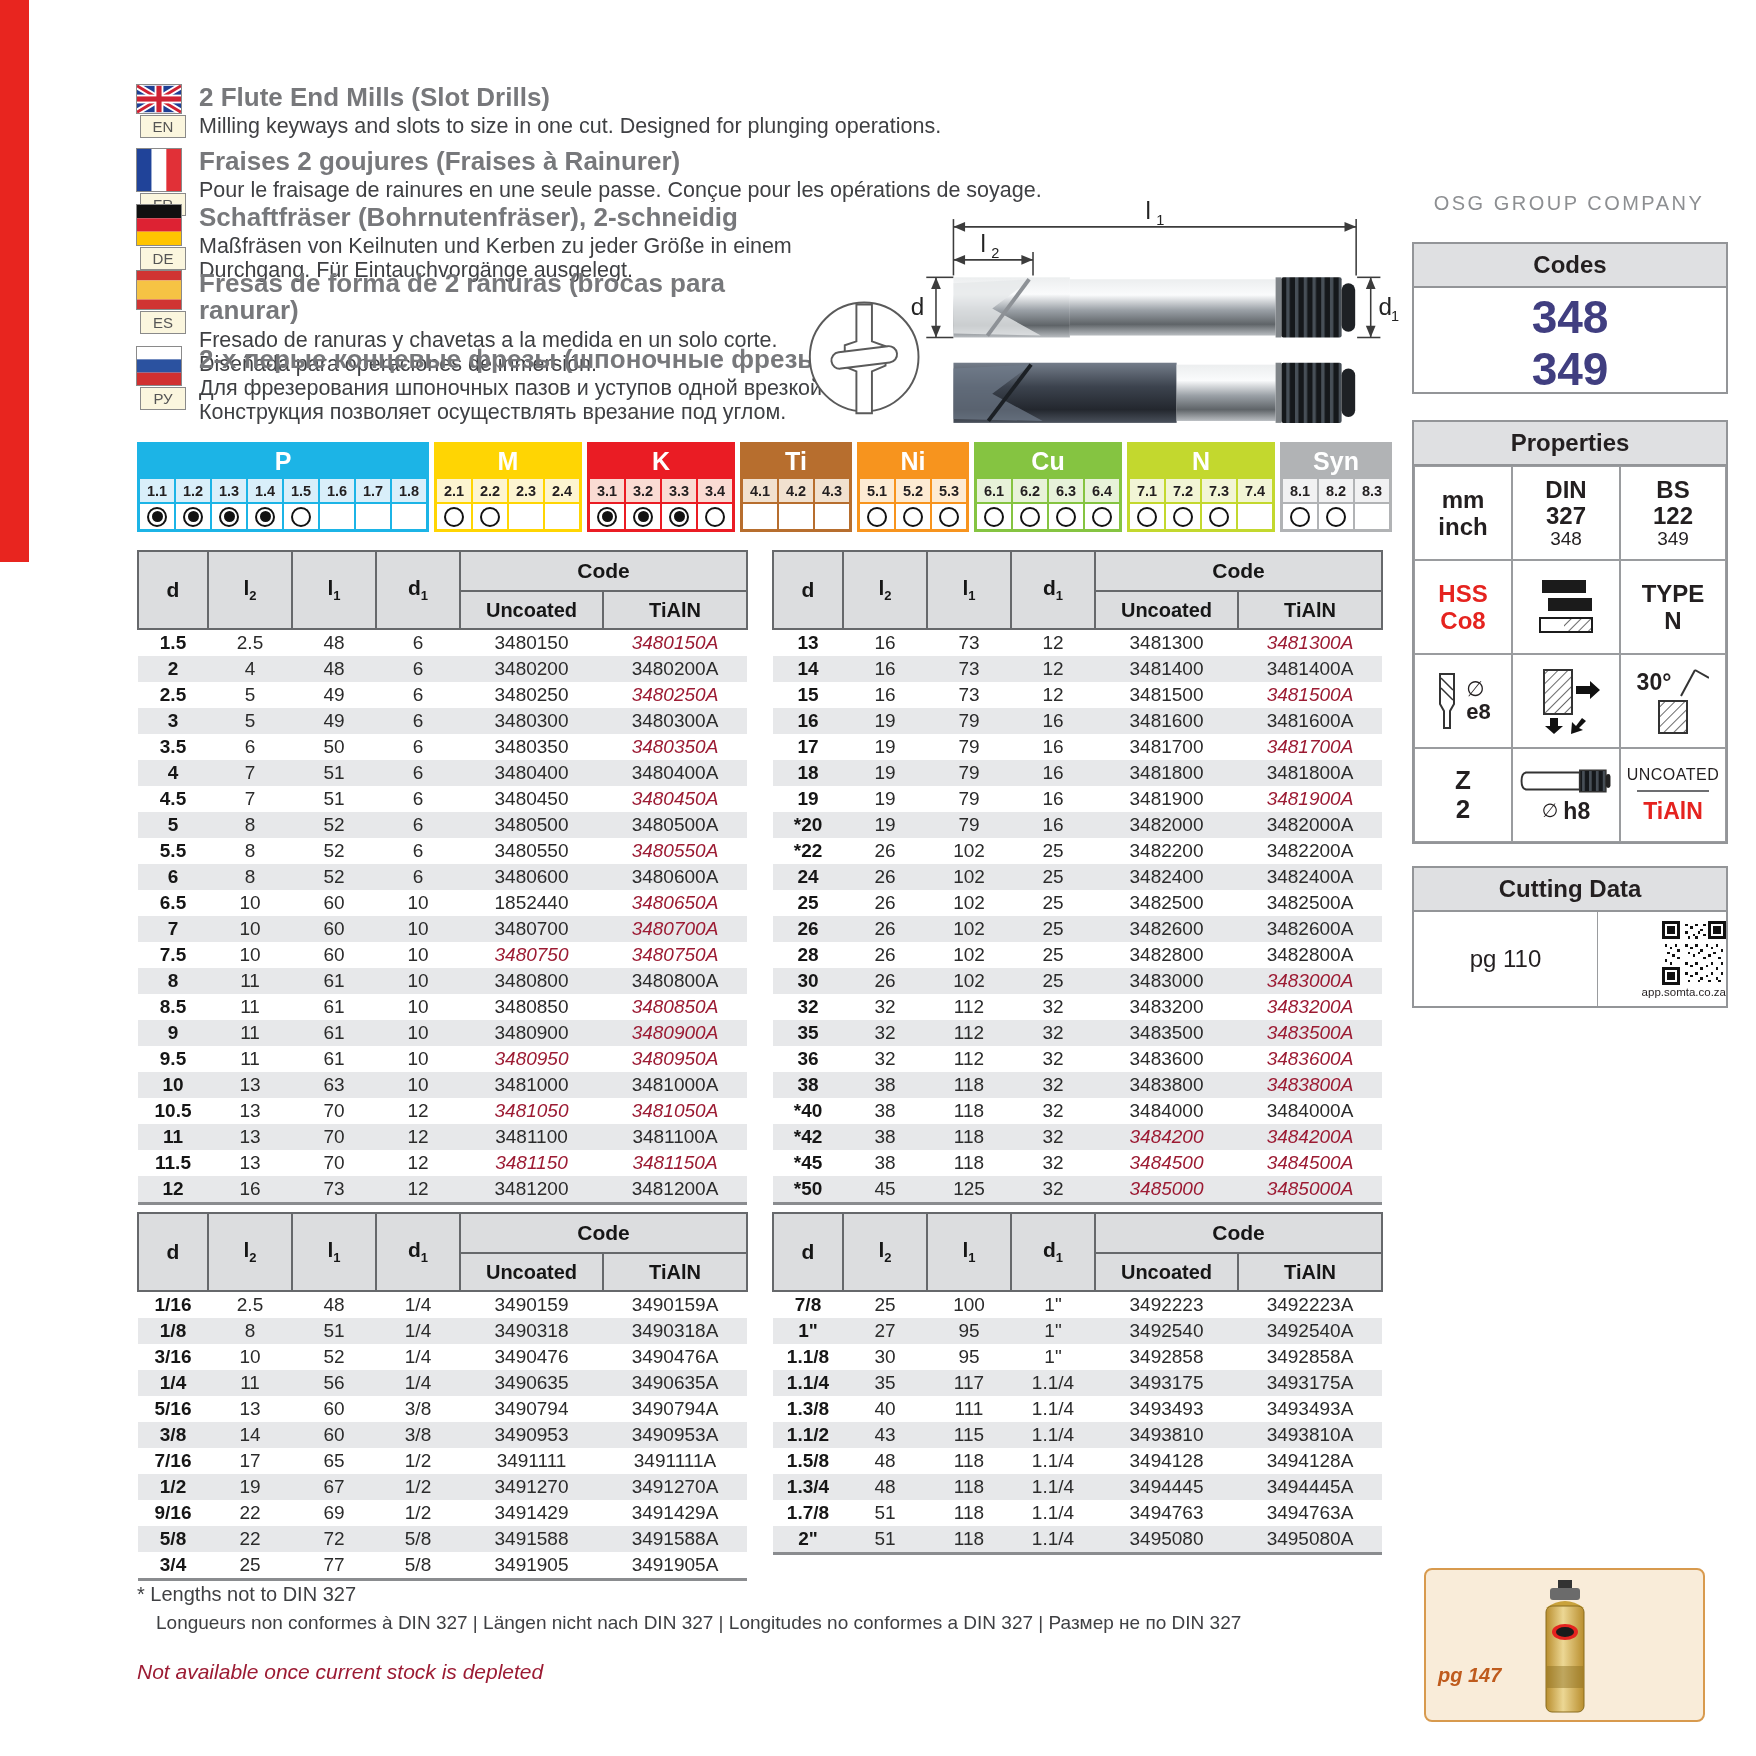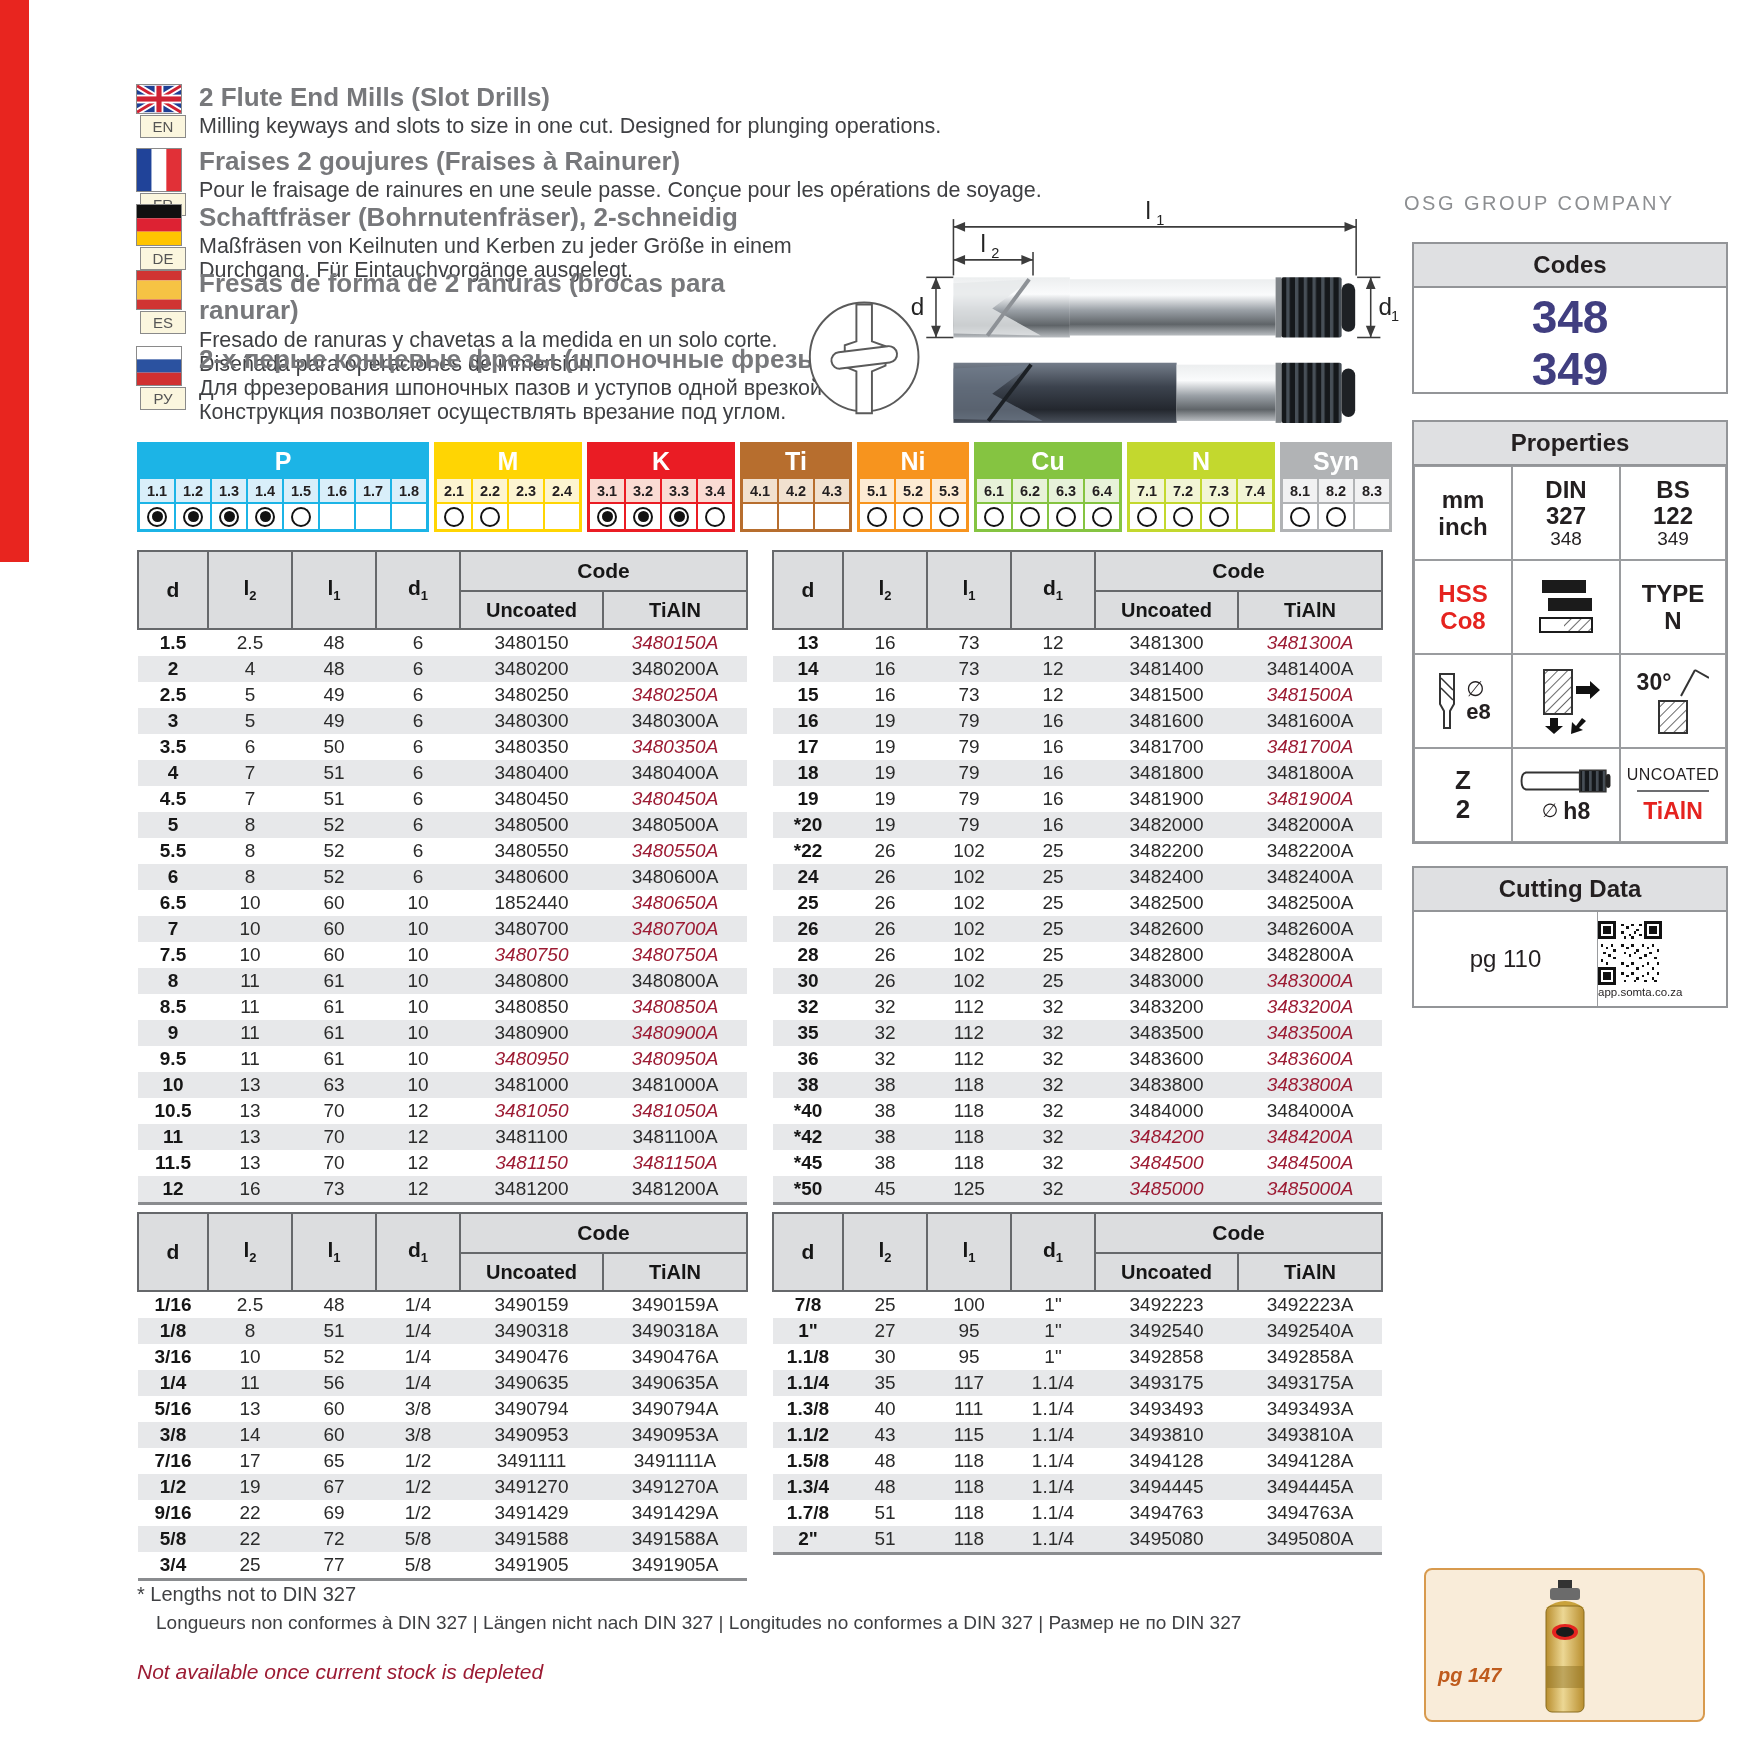--- a/index.html
+++ b/index.html
@@ -26,21 +26,21 @@
   .lang-title{font-size:26px;font-weight:bold;color:#77787b;line-height:1.05;margin-bottom:3px;}
   .lang-text{font-size:21.5px;color:#3f4043;line-height:1.12;}
 
   
   .diagram{left:788px;top:190px;width:622px;height:262px;}
   .diagram svg{width:100%;height:100%;}
 
   
   .logo-wrap{left:1420px;top:36px;width:290px;height:148px;}
   .logo-wrap svg{width:100%;height:100%;}
-  .osg{left:1404px;top:192px;width:330px;font-size:20px;color:#8d8f92;letter-spacing:2.5px;}
+  .osg{left:1404px;top:192px;width:330px;text-align:center;font-size:20px;color:#8d8f92;letter-spacing:2.5px;}
 
   
   .rbox{border:2px solid #939598;box-sizing:border-box;background:#fff;}
   .rbox-head{background:#dfe0e2;border-bottom:2px solid #939598;font-weight:bold;font-size:24px;color:#231f20;
              text-align:center;height:42px;line-height:42px;}
   .codes-box{left:1412px;top:242px;width:316px;height:152px;}
   .codes-vals{text-align:center;font-weight:bold;font-size:46px;color:#403e80;line-height:1.12;padding-top:4px;}
   .props-box{left:1412px;top:420px;width:316px;}
   .pgrid{display:grid;grid-template-columns:98px 108px 106px;}
   .pcell{border:1px solid #9a9c9f;height:94px;box-sizing:border-box;display:flex;flex-direction:column;
@@ -48,21 +48,21 @@
   .pb{font-weight:bold;font-size:24px;color:#231f20;line-height:1.05;}
   .ps{font-size:19px;color:#231f20;line-height:1.05;}
   .pred{color:#e5231f;}
   .coat-line{width:72px;border-top:2px solid #6d6e71;margin:5px 0;}
   .uncoated{font-size:16px;color:#231f20;letter-spacing:.5px;}
   .tialn-red{font-weight:bold;font-size:23px;color:#e5231f;}
   .cutting-box{left:1412px;top:866px;width:316px;}
   .cut-body{display:flex;height:94px;}
   .cut-left{flex:1;display:flex;align-items:center;justify-content:center;font-size:24px;color:#231f20;
             border-right:1px solid #9a9c9f;}
-  .cut-right{width:128px;display:flex;flex-direction:column;align-items:flex-start;justify-content:center;}
+  .cut-right{width:128px;display:flex;flex-direction:column;align-items:flex-end;justify-content:center;}
   .qr{width:64px;height:64px;}
   .qr-cap{font-size:11.5px;color:#231f20;margin-top:1px;}
 
   
   .materials{left:137px;top:442px;display:flex;gap:5px;}
   .mat-group{border:2px solid var(--c);box-sizing:border-box;}
   .mat-head{background:var(--c);color:#fff;font-weight:bold;font-size:25px;text-align:center;height:34px;line-height:34px;}
   .mat-row{display:flex;}
   .mat-cell{width:36px;box-sizing:border-box;border:1px solid var(--c);display:flex;align-items:center;justify-content:center;}
   .mat-lab{height:25px;background:var(--t);font-size:14.5px;font-weight:bold;color:#231f20;}

